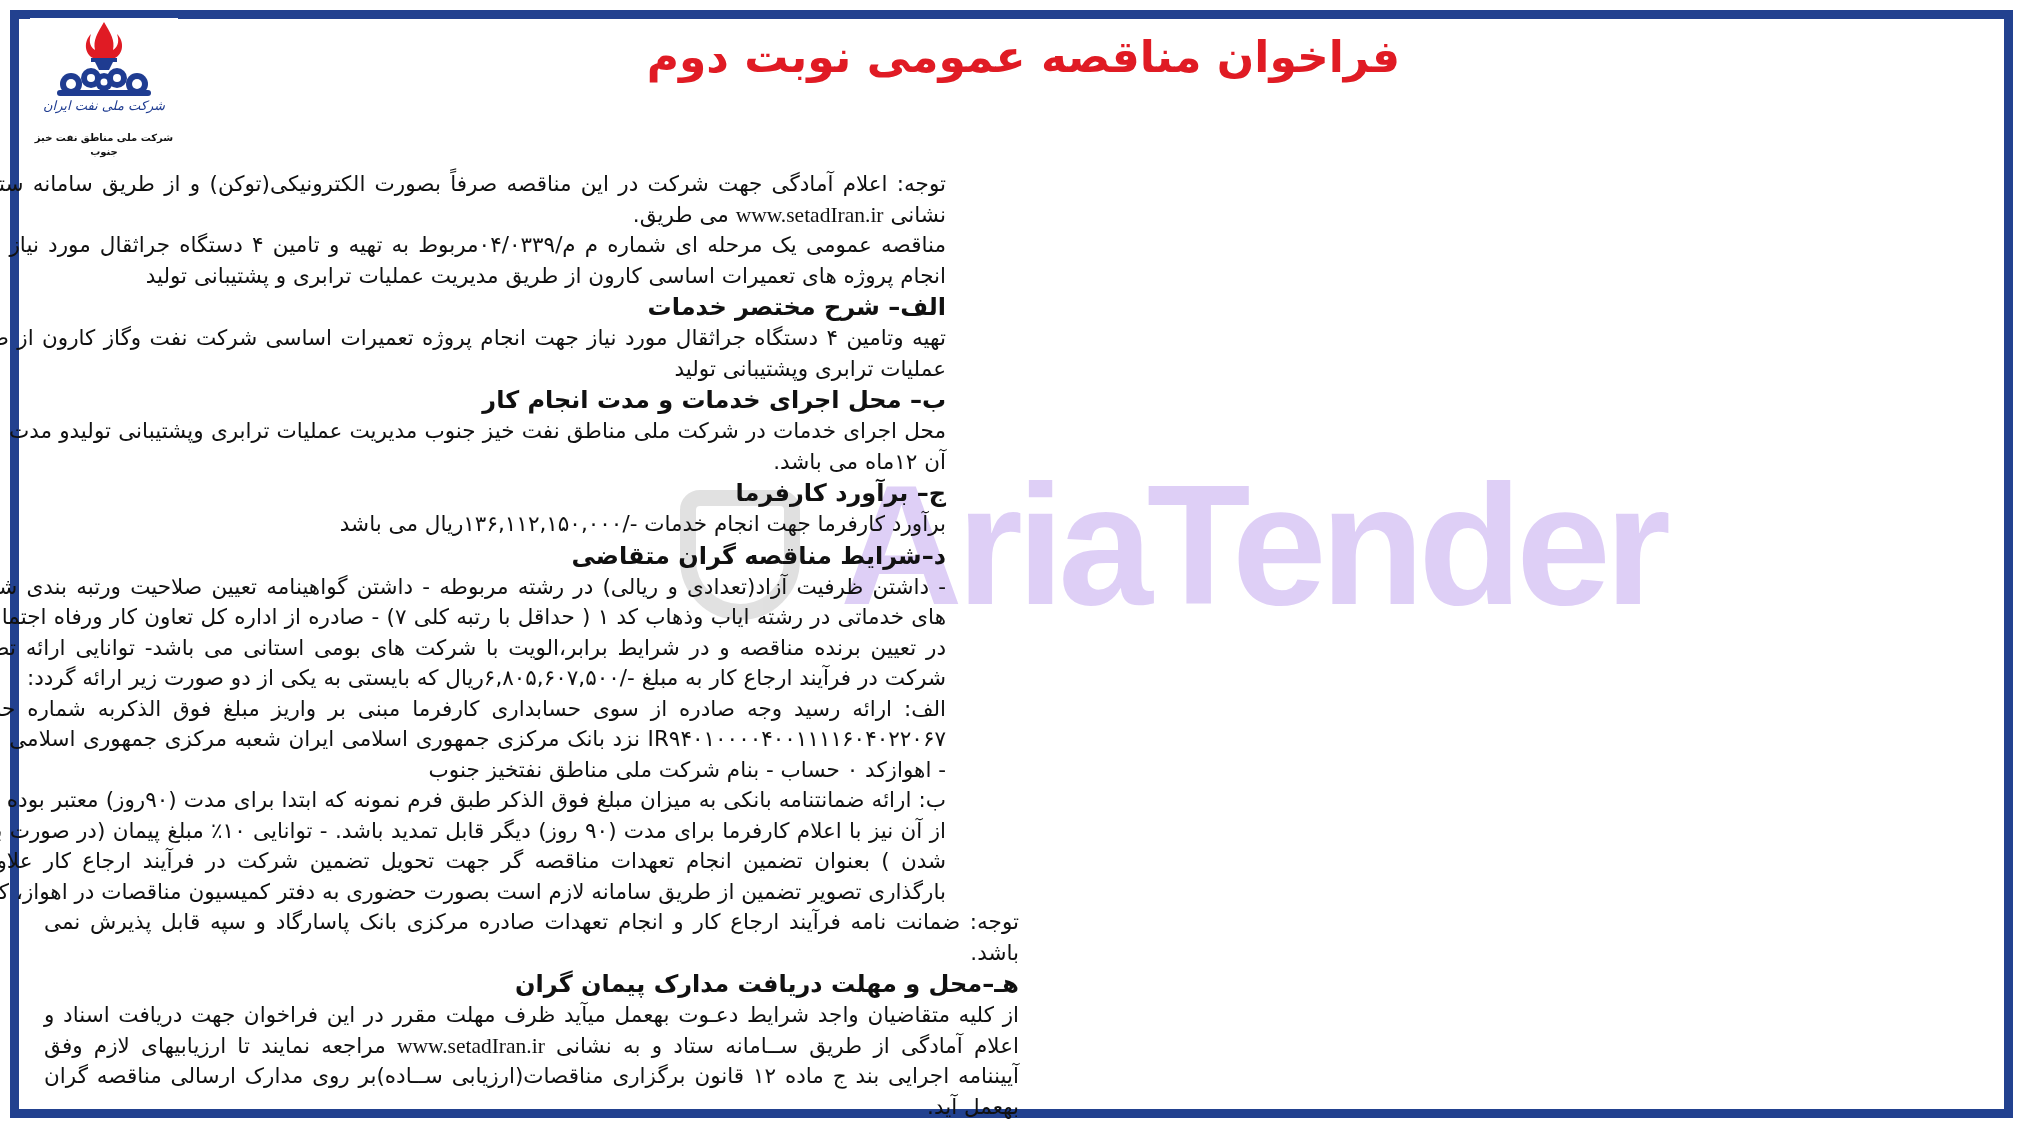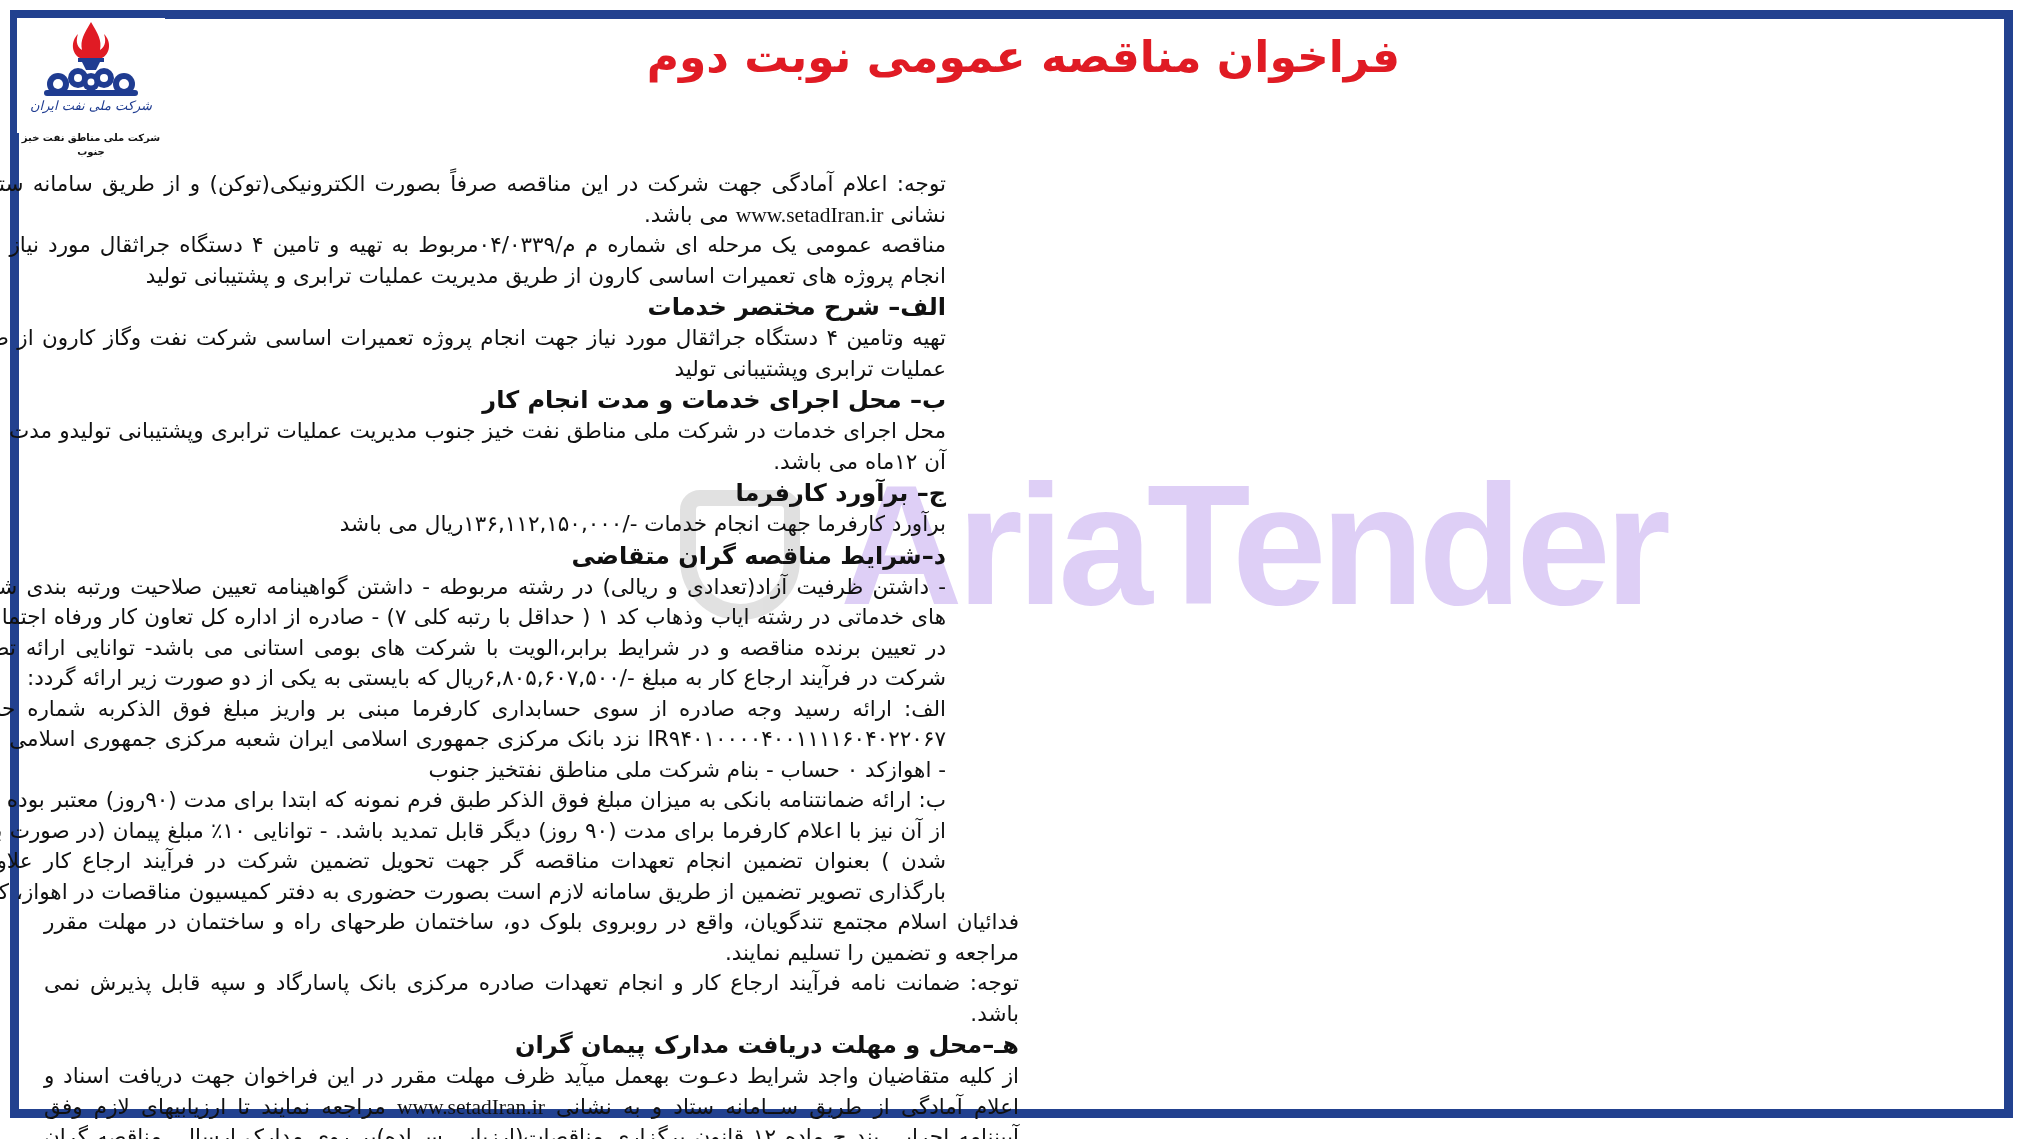--- a/index.html
+++ b/index.html
@@ -1,18 +1,18 @@
 <!DOCTYPE html>
 <html><head>
 <meta charset="utf-8">
 <style>
   html, body { margin:0; padding:0; background:#ffffff; }
   body { width:2037px; height:1139px; position:relative; overflow:hidden; font-family:"DejaVu Sans", sans-serif; }
   .frame { position:absolute; left:10px; top:10px; width:2003px; height:1108px; border:9px solid #22418f; border-top-width:9px; box-sizing:border-box; background:#fff; }
-  .logo-box { position:absolute; left:17px; top:18px; width:148px; height:115px; background:#fff; z-index:3; text-align:center; }
+  .logo-box { position:absolute; left:30px; top:18px; width:148px; height:115px; background:#fff; z-index:3; text-align:center; }
   .logo-svg { display:block; margin:2px auto 0; }
   .logo-line1 { font-family:"DejaVu Serif", serif; color:#1f3c91; font-size:13px; font-style:italic; line-height:16px; }
   .logo-line2 { font-family:"DejaVu Sans", sans-serif; color:#111; font-size:10px; font-weight:bold; line-height:14px;margin-top:17px; }
   .title { position:absolute; top:31px; left:600px; width:800px; text-align:right; color:#e01b24; font-size:44px; font-weight:bold; direction:rtl; font-family:"DejaVu Sans", sans-serif; letter-spacing:0; }
   .col { position:absolute; direction:rtl; text-align:justify; color:#111; font-size:21.5px; line-height:30.5px; font-family:"DejaVu Sans", sans-serif; }
   .col-right { right:44px; top:118px; width:990px; }
   .col-left { left:44px; top:118px; width:975px; }
   .col p { margin:0; }
   .col h3 { margin:0; font-size:24px; font-weight:bold; line-height:32px; }
   .latin { font-family:"Liberation Serif", serif; direction:ltr; unicode-bidi:embed;margin-top:33px; }
@@ -51,37 +51,36 @@
 
 <div class="watermark">
   <div class="watermark-shield"></div>
   <div class="watermark-text">AriaTender</div>
 </div>
 
 <div class="col col-right fg">
   <p>
     <span>توجه: اعلام آمادگی جهت شرکت در این مناقصه صرفاً بصورت الکترونیکی(توکن) و از طریق سامانه ستاد به نشانی</span>
     <span class="latin">www.setadIran.ir</span>
-    <span>می باشد.</span>
+    <span>می طریق.</span>
   </p>
   <p>مناقصه عمومی یک مرحله ای شماره م م/۰۴/۰۳۳۹مربوط به تهیه و تامین ۴ دستگاه جراثقال مورد نیاز جهت انجام پروژه های تعمیرات اساسی کارون از طریق مدیریت عملیات ترابری و پشتیبانی تولید</p>
   <h3>الف– شرح مختصر خدمات</h3>
   <p>تهیه وتامین ۴ دستگاه جراثقال مورد نیاز جهت انجام پروژه تعمیرات اساسی شرکت نفت وگاز کارون از طریق عملیات ترابری وپشتیبانی تولید</p>
   <h3>ب–  محل اجرای خدمات و مدت انجام کار</h3>
   <p>محل اجرای خدمات در شرکت ملی مناطق نفت خیز جنوب مدیریت عملیات ترابری وپشتیبانی تولیدو مدت انجام آن ۱۲ماه می باشد.</p>
   <h3>ج–  برآورد کارفرما</h3>
   <p>برآورد کارفرما جهت انجام خدمات  -/۱۳۶,۱۱۲,۱۵۰,۰۰۰ریال می باشد</p>
   <h3>د–شرایط مناقصه گران متقاضی</h3>
   <p>- داشتن ظرفیت آزاد(تعدادی و ریالی) در رشته مربوطه - داشتن گواهینامه تعیین صلاحیت ورتبه بندی شرکت های خدماتی در رشته ایاب وذهاب کد ۱ ( حداقل با رتبه کلی ۷)  - صادره از اداره کل تعاون کار ورفاه اجتماعی - در تعیین برنده مناقصه و در شرایط برابر،الویت با شرکت های بومی استانی می باشد- توانایی ارائه تضمین شرکت در فرآیند ارجاع کار به مبلغ -/۶,۸۰۵,۶۰۷,۵۰۰ریال که بایستی به یکی از دو صورت زیر ارائه گردد:</p>
   <p>الف: ارائه رسید وجه صادره از سوی حسابداری کارفرما مبنی بر واریز مبلغ فوق الذکربه شماره حساب IR۹۴۰۱۰۰۰۰۴۰۰۱۱۱۱۶۰۴۰۲۲۰۶۷ نزد بانک مرکزی جمهوری اسلامی ایران شعبه مرکزی جمهوری اسلامی ایران - اهوازکد ۰ حساب - بنام شرکت ملی مناطق نفتخیز جنوب</p>
   <p>ب: ارائه ضمانتنامه بانکی به میزان مبلغ فوق الذکر طبق فرم نمونه که ابتدا برای مدت (۹۰روز) معتبر بوده وپس از آن نیز با اعلام کارفرما برای مدت (۹۰ روز) دیگر قابل تمدید باشد. - توانایی ۱۰٪ مبلغ پیمان (در صورت برنده شدن ) بعنوان تضمین انجام تعهدات مناقصه گر جهت تحویل تضمین شرکت در فرآیند ارجاع کار علاوه بر بارگذاری تصویر تضمین از طریق سامانه لازم است بصورت حضوری به دفتر کمیسیون مناقصات در اهواز، کوی</p>
 </div>
 
 <div class="col col-left fg">
-  <p>فدائیان اسلام مجتمع تندگویان، واقع در روبروی بلوک دو، ساختمان طرحهای راه و ساختمان در مهلت مقرر مراجعه و تضمین را تسلیم نمایند.</p>
   <p>توجه: ضمانت نامه فرآیند ارجاع کار و انجام تعهدات صادره مرکزی بانک پاسارگاد و سپه قابل پذیرش نمی باشد.</p>
   <h3>هـ–محل و مهلت دریافت مدارک پیمان گران</h3>
   <p>
     <span>از کلیه متقاضیان واجد شرایط دعـوت بهعمل میآید ظرف مهلت مقرر در این فراخوان جهت دریافت اسناد و اعلام آمادگی از طریق ســامانه ستاد و به نشانی</span>
     <span class="latin">www.setadIran.ir</span>
     <span>مراجعه نمایند تا ارزیابیهای لازم وفق آییننامه اجرایی بند ج ماده ۱۲ قانون برگزاری مناقصات(ارزیابی ســاده)بر روی مدارک ارسالی مناقصه گران بهعمل آید.</span>
   </p>
 
 </div>
 

